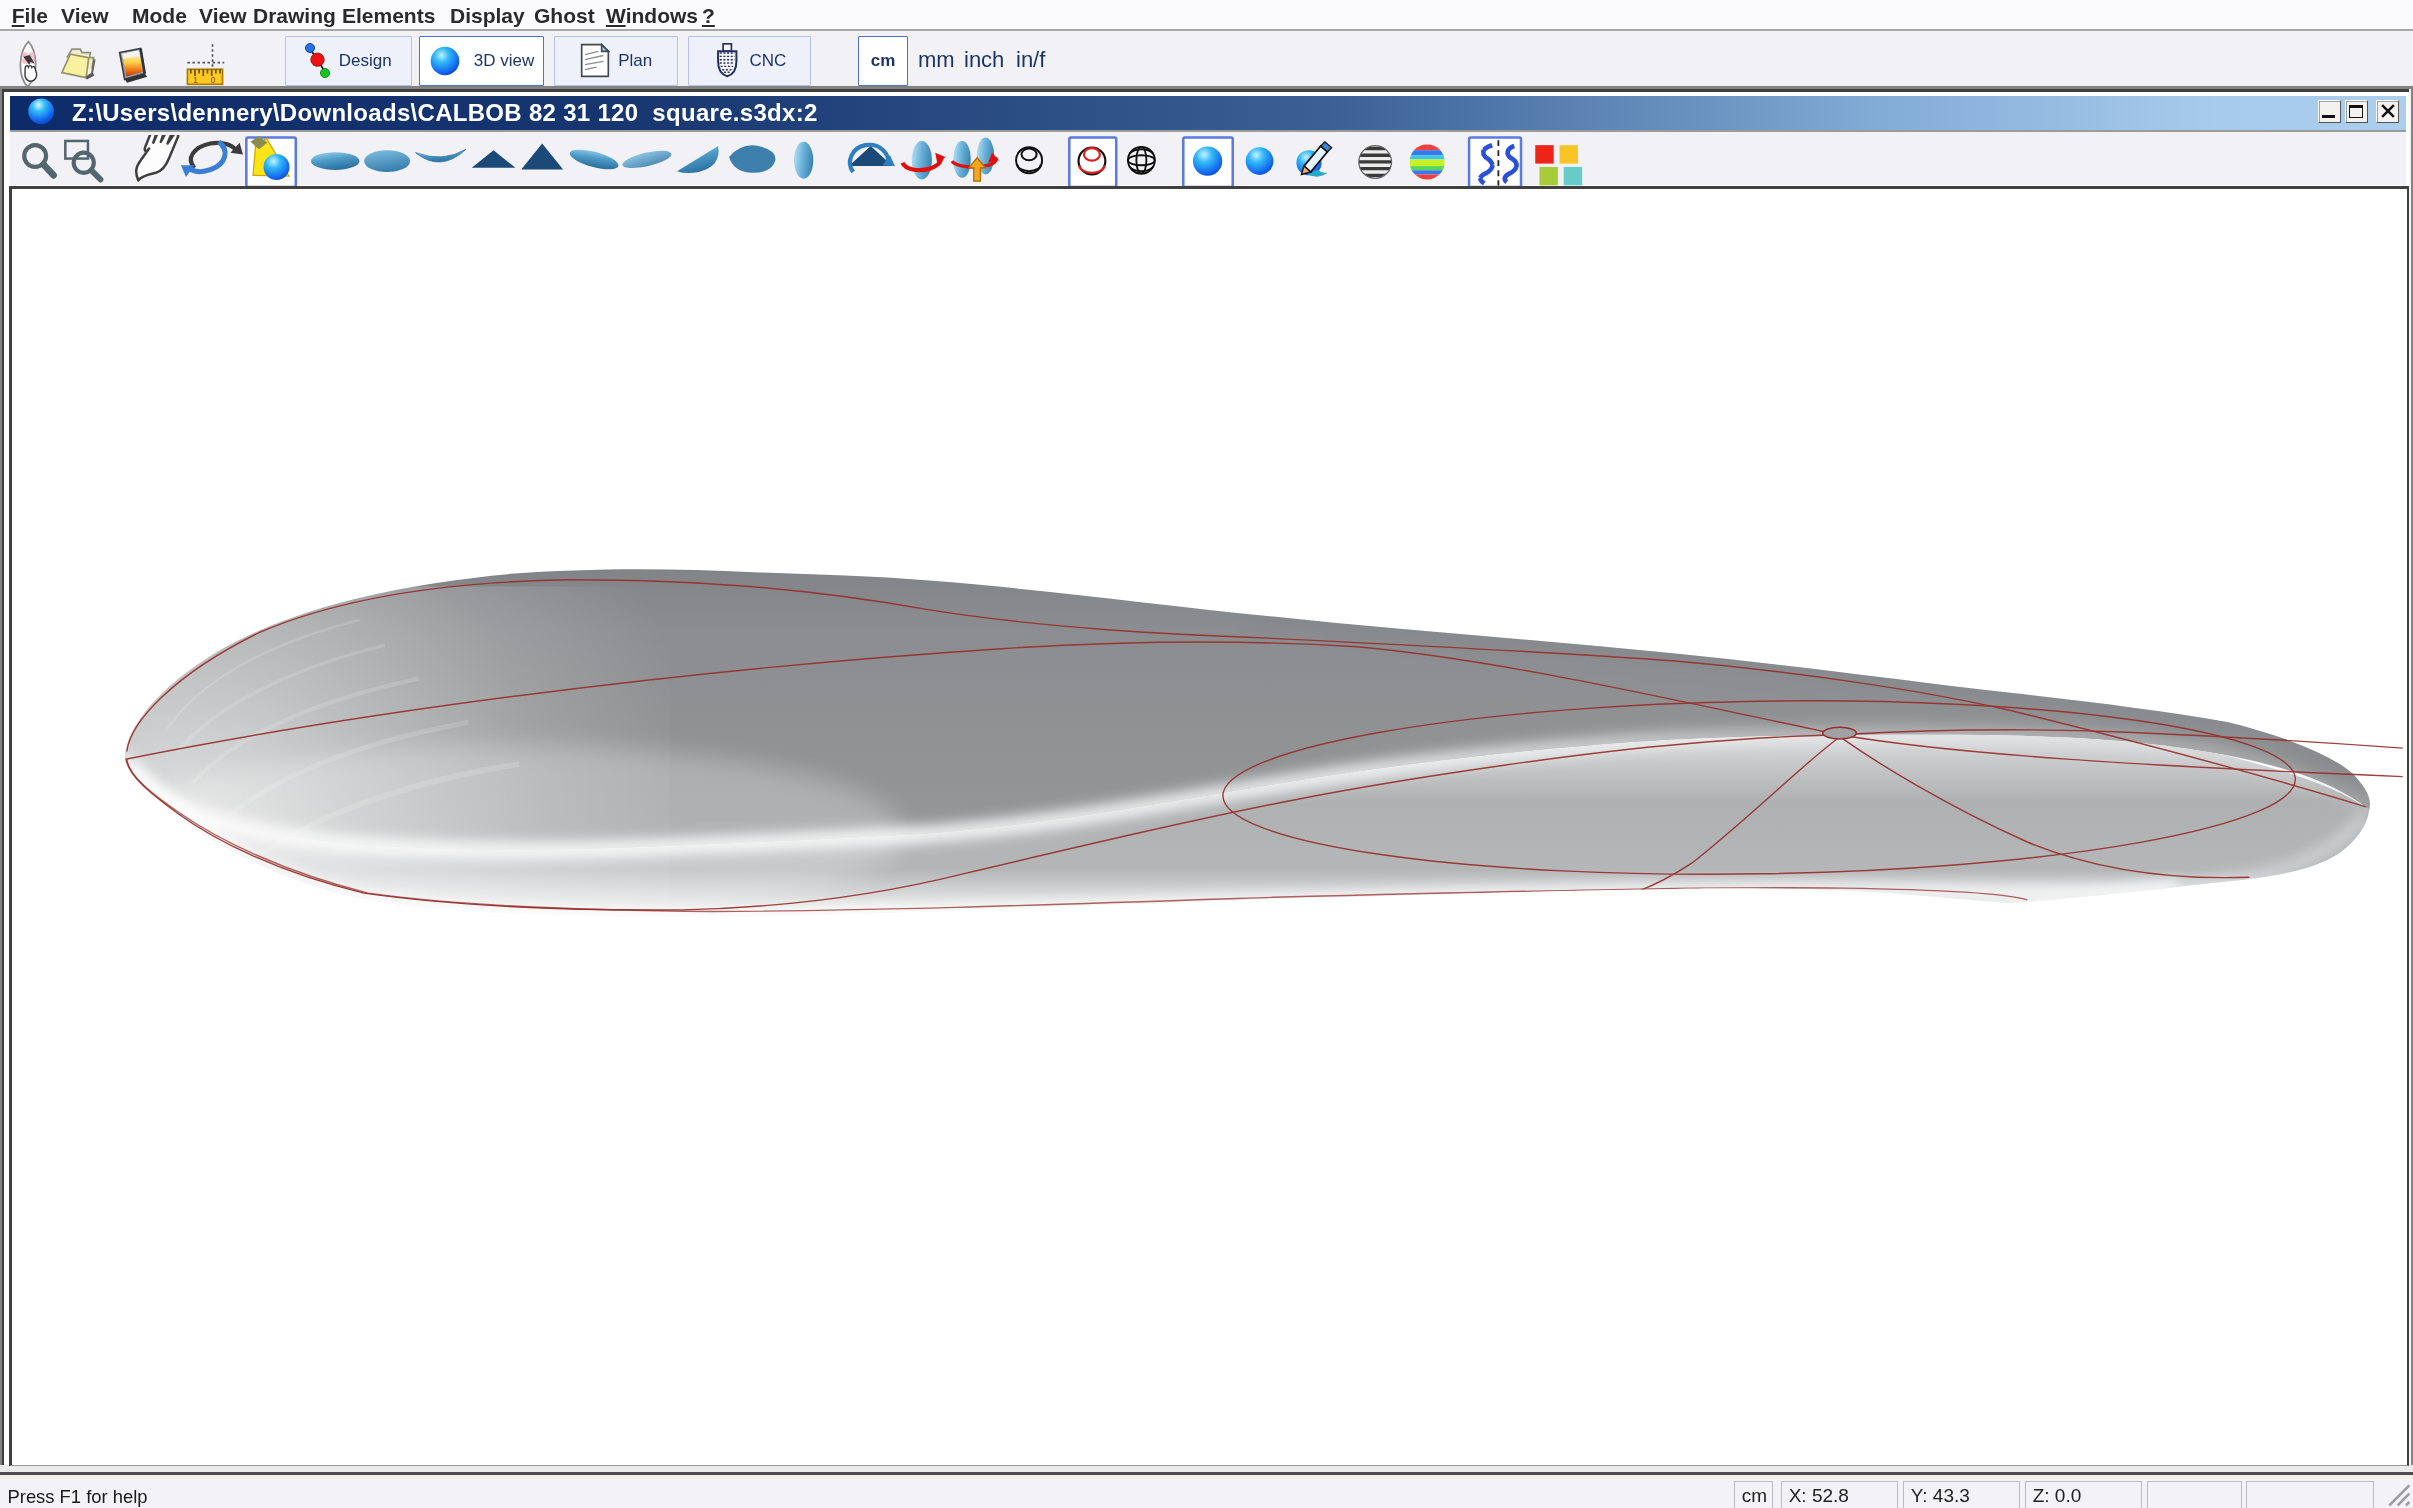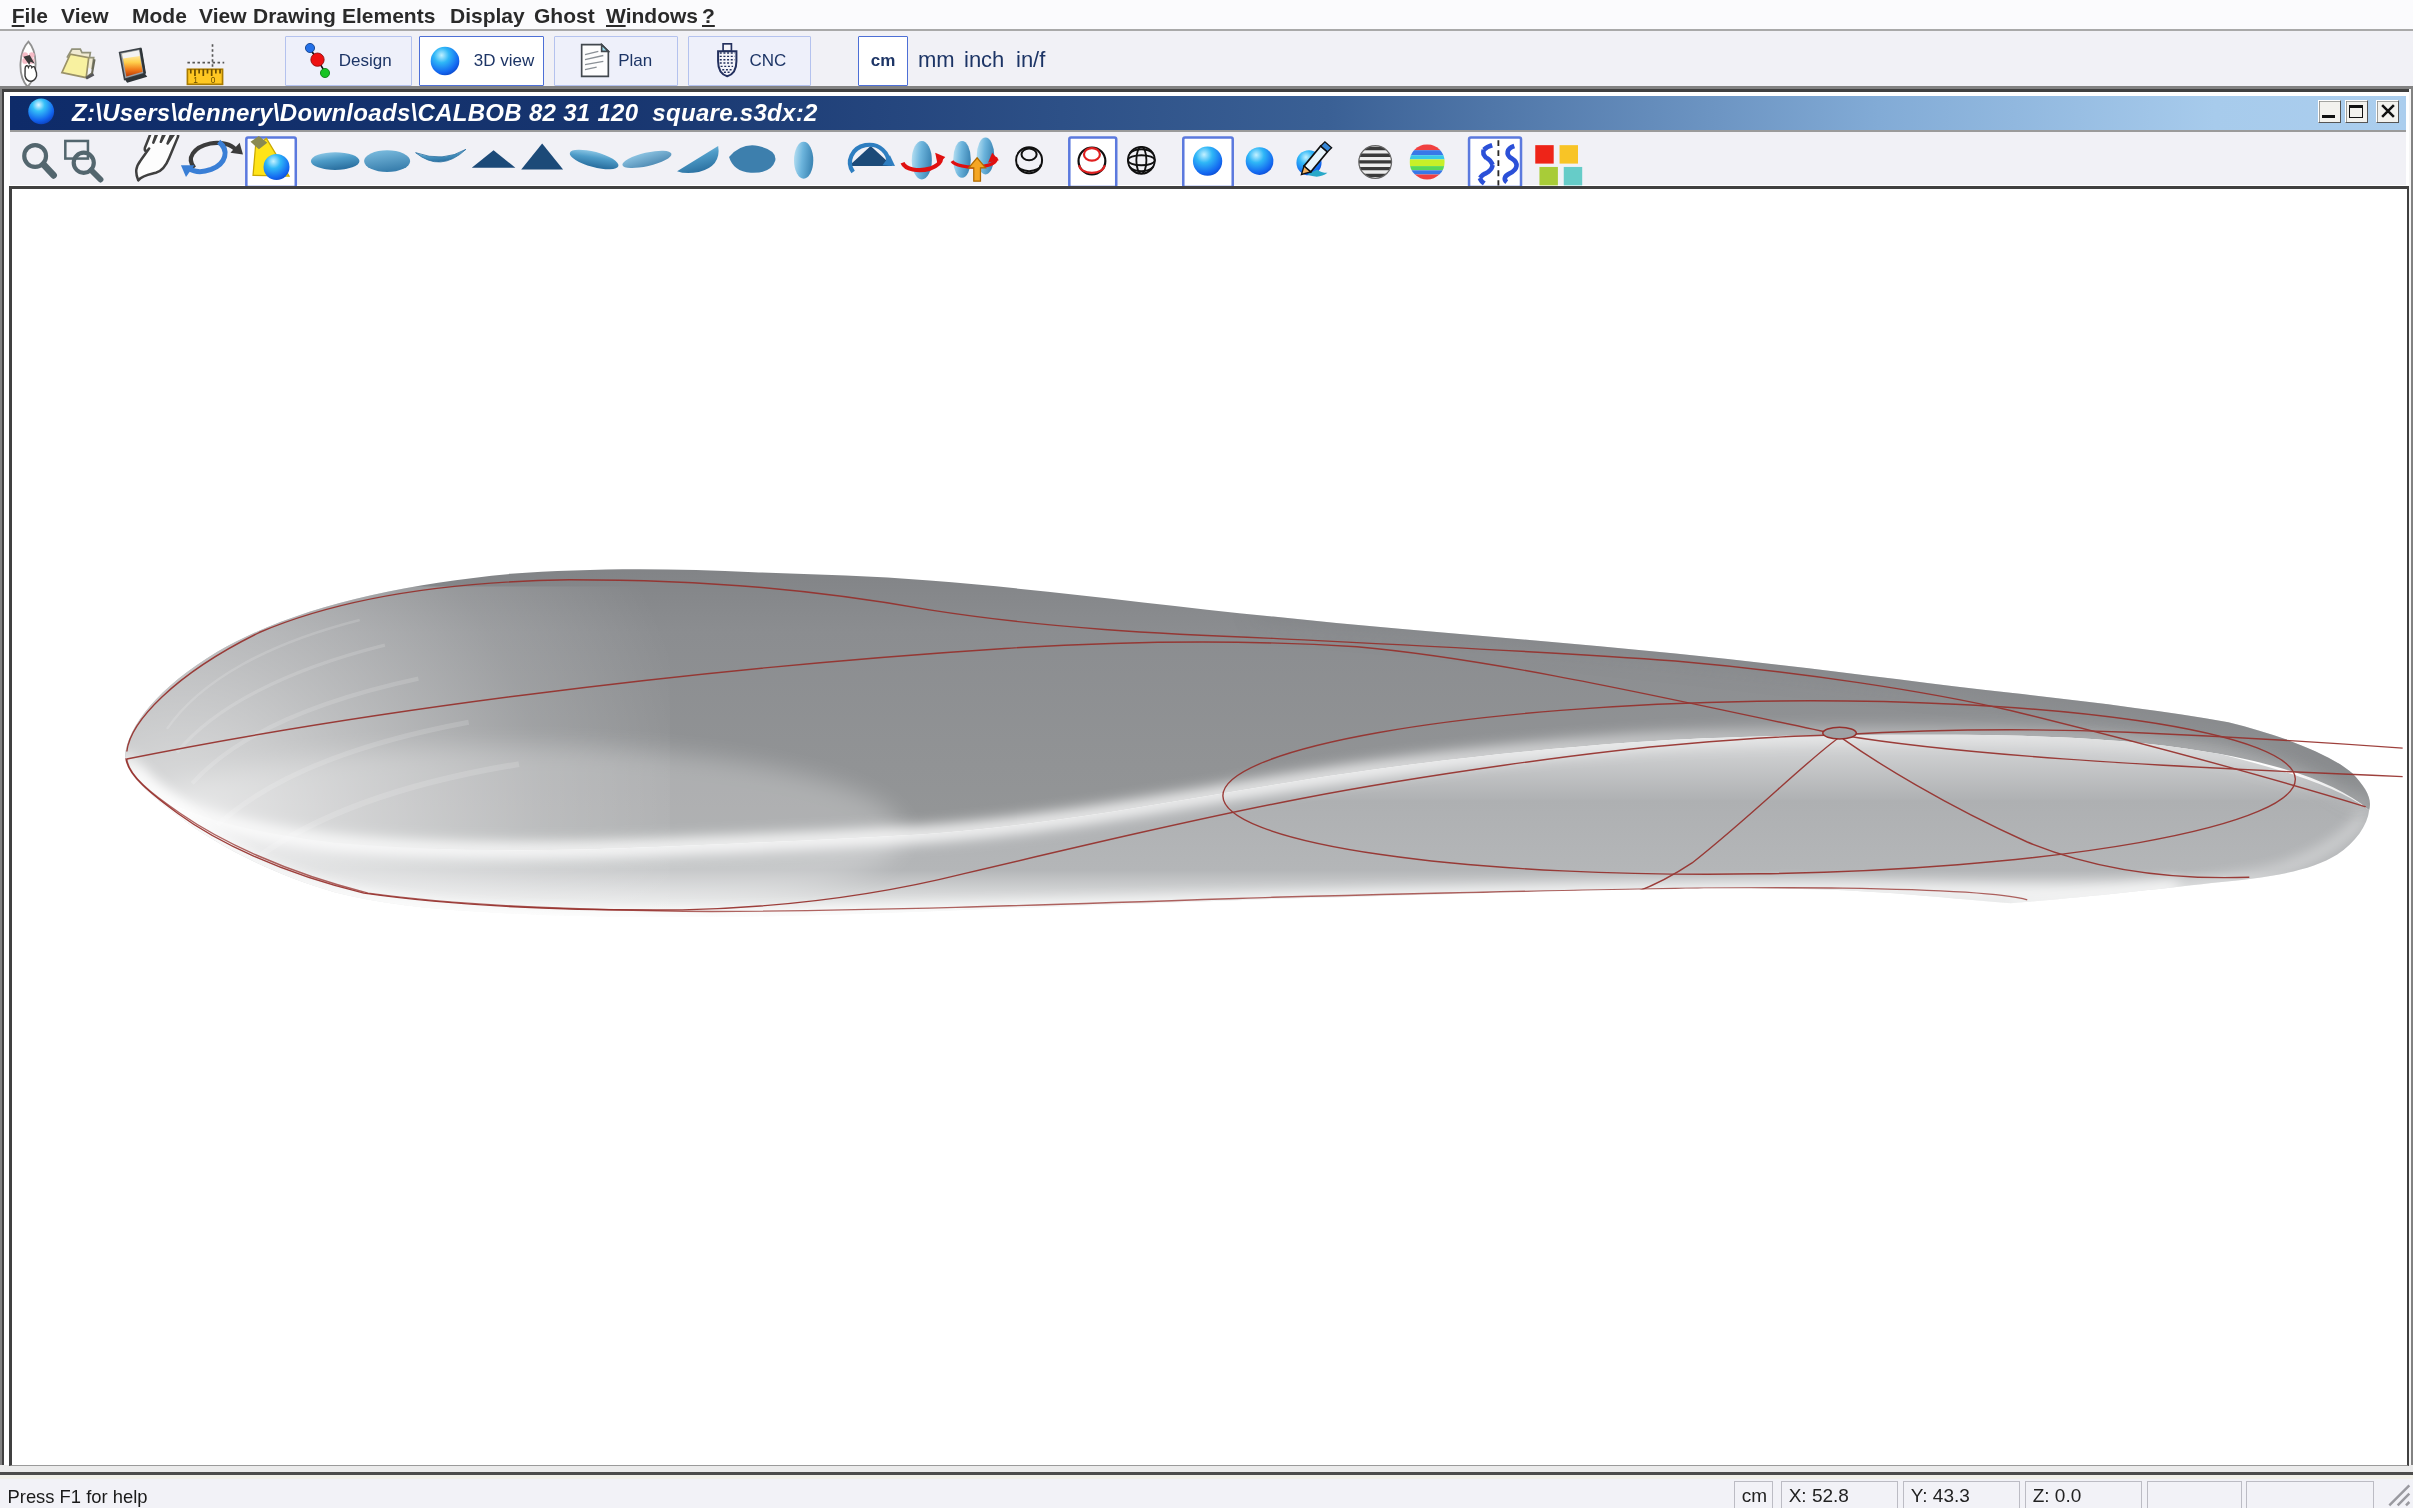--- a/index.html
+++ b/index.html
@@ -9,21 +9,21 @@
 #menubar { position:absolute; left:0; top:0; width:2413px; height:31px; background:#fbfbfd; border-bottom:2.5px solid #a9a9a9;font-weight:bold; }
 #menubar span { position:absolute; top:4.2px; font-size:21px; color:#2a2a2a; }
 
 #toolbar1 { position:absolute; left:0; top:34px; width:2413px; height:53px; background:#f1f1f6; }
 .tbtn { position:absolute; top:1.7px; height:50px; background:#eef0fa; border:1.7px solid #b4c2ee; border-radius:1px; display:flex; align-items:center; justify-content:center; gap:8.4px; color:#1d3566; font-size:17px;margin-left:8px; }
 .tbtn.sel { background:#ffffff; border:1.7px solid #4d6fd6; }
 .ulabel { position:absolute; top:13.4px; font-size:22.6px; color:#1d3566; }
 
 #mdi { position:absolute; left:0; top:86px; width:2413px; height:1393px; background:#ffffff; }
 .strip { position:absolute; }
-#titlebar { position:absolute; left:10px; top:10px; width:2396px; height:49px; background:linear-gradient(to right,#0e2b69,#17356f 25%,#3a6095 55%,#82abd6 78%,#a7cbec 92%,#abceee);font-style:italic; }
+#titlebar { position:absolute; left:10px; top:10px; width:2396px; height:49px; background:linear-gradient(to right,#0e2b69,#17356f 25%,#3a6095 55%,#82abd6 78%,#a7cbec 92%,#abceee); }
 #titlebar .ttext { position:absolute; left:62px; top:2.5px; color:#ffffff; font-size:24px; font-weight:bold; letter-spacing:0.3px; white-space:pre; }
 .wbtn { position:absolute; top:4.2px; width:23.5px; height:22.6px; background:#f3f2ee; border:0.8px solid #fff; border-right-color:#555; border-bottom-color:#555; box-shadow:0.8px 0.8px 0 #8a8a86 inset; }
 
 #toolbar2 { position:absolute; left:10px; top:44px; width:2396px; height:55px; background:#f1f1f6; border-top:2.5px solid #9b9b9b; }
 
 #canvas { position:absolute; left:9.2px; top:100px; width:2400px; height:1280px; background:#ffffff; border:3.4px solid #404040; border-right:2.5px solid #404040; border-bottom:1.7px solid #9a9a9a; }
 
 #statusbar { position:absolute; left:0; top:1479px; width:2413px; height:29px; background:#f2f2f7; font-size:18.4px; color:#1a1a1a; }
 #statusbar .cell { position:absolute; top:1.7px; height:28px; border:1.3px solid #bcbcc4; border-bottom:none; padding:3.4px 0 0 6.7px; color:#222; font-size:19px; }
 </style>

